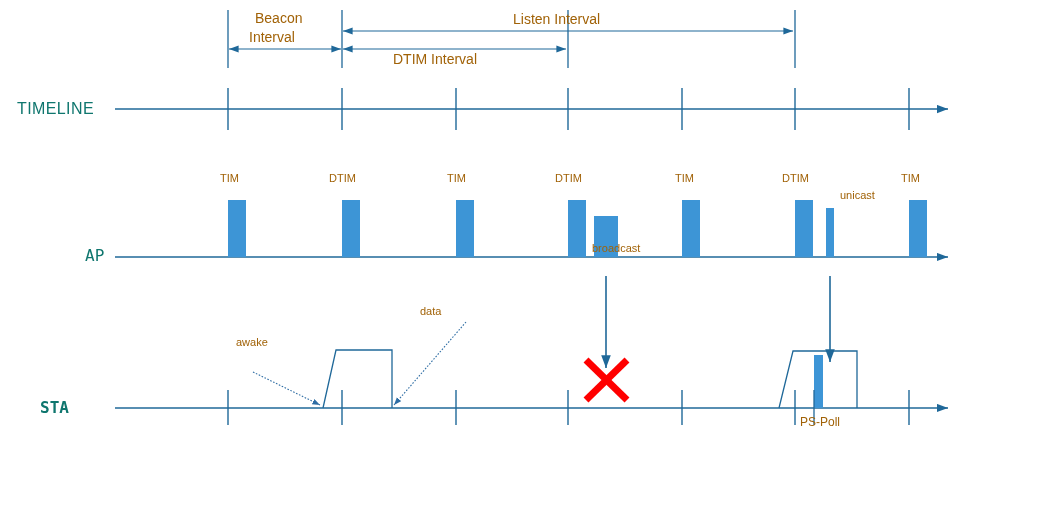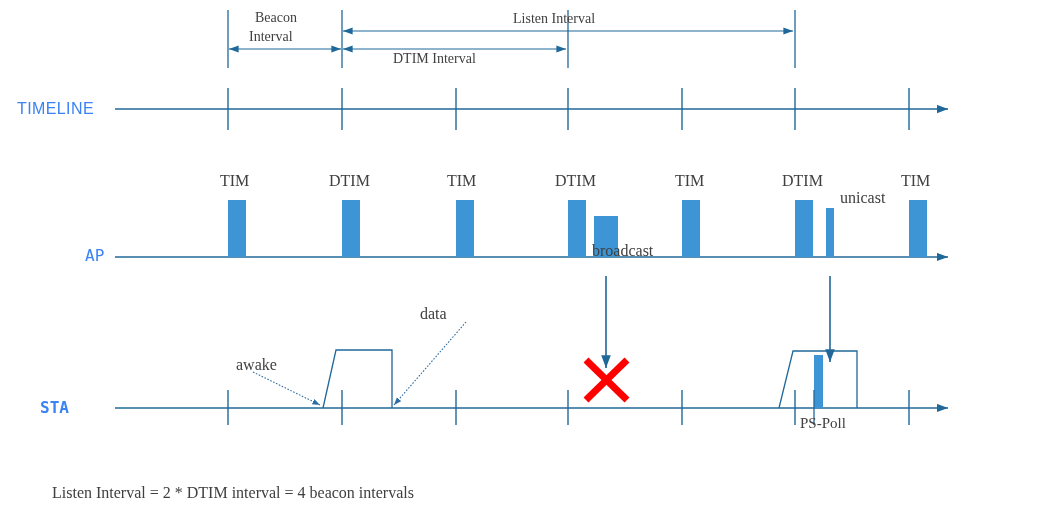--- a/index.html
+++ b/index.html
@@ -17,44 +17,44 @@
   }
   .svg-layer {
     position: absolute;
     left: 0;
     top: 0;
     width: 1054px;
     height: 518px;
   }
   .lbl {
     position: absolute;
-    color: #404040;
-    font-family: Liberation Serif, serif;
+    color: #a16207;
+    font-family: Liberation Sans, sans-serif;
     white-space: nowrap;
     line-height: 1;
   }
   .row-label {
     position: absolute;
-    color: #3b82f6;
+    color: #0f766e;
     white-space: nowrap;
     line-height: 1;
   }
   .row-label.timeline-label {
     font-family: "Liberation Sans", sans-serif;
     font-size: 16px;
     letter-spacing: 0.4px;
   }
   .row-label.mono-label {
     font-family: "DejaVu Sans Mono", monospace;
     font-size: 16px;
   }
   .interval-lbl { font-size: 14px; }
-  .bar-lbl { font-size: 16px; }
+  .bar-lbl { font-size: 11px; }
   .footer-lbl { font-size: 16px; }
-  .small-lbl { font-size: 15px; }
+  .small-lbl { font-size: 12px; }
 </style>
 </head>
 <body>
 
 <div id="stage">
 
   <svg class="svg-layer" viewBox="0 0 1054 518">
     <defs>
       <marker id="arrEnd" markerWidth="9" markerHeight="9" refX="8" refY="3" orient="auto">
         <path d="M0,0 L8,3 L0,6 z" fill="#1f6899"></path>
@@ -160,19 +160,18 @@
   <div class="lbl bar-lbl" style="left:329px; top:173px;">DTIM</div>
   <div class="lbl bar-lbl" style="left:447px; top:173px;">TIM</div>
   <div class="lbl bar-lbl" style="left:555px; top:173px;">DTIM</div>
   <div class="lbl bar-lbl" style="left:675px; top:173px;">TIM</div>
   <div class="lbl bar-lbl" style="left:782px; top:173px;">DTIM</div>
   <div class="lbl bar-lbl" style="left:901px; top:173px;">TIM</div>
 
   <div class="lbl bar-lbl" style="left:592px; top:203px;margin-top:40px;">broadcast</div>
   <div class="lbl bar-lbl" style="left:840px; top:190px;">unicast</div>
 
-  <div class="lbl bar-lbl" style="left:236px; top:357px;">awake</div>
+  <div class="lbl bar-lbl" style="left:236px; top:337px;">awake</div>
   <div class="lbl bar-lbl" style="left:420px; top:306px;">data</div>
   <div class="lbl small-lbl" style="left:800px; top:416px;">PS-Poll</div>
 
-  <div class="lbl footer-lbl" style="left:52px; top:485px;">Listen Interval = 2 * DTIM interval = 4 beacon intervals</div>
 
 </div>
 
 </body></html>

